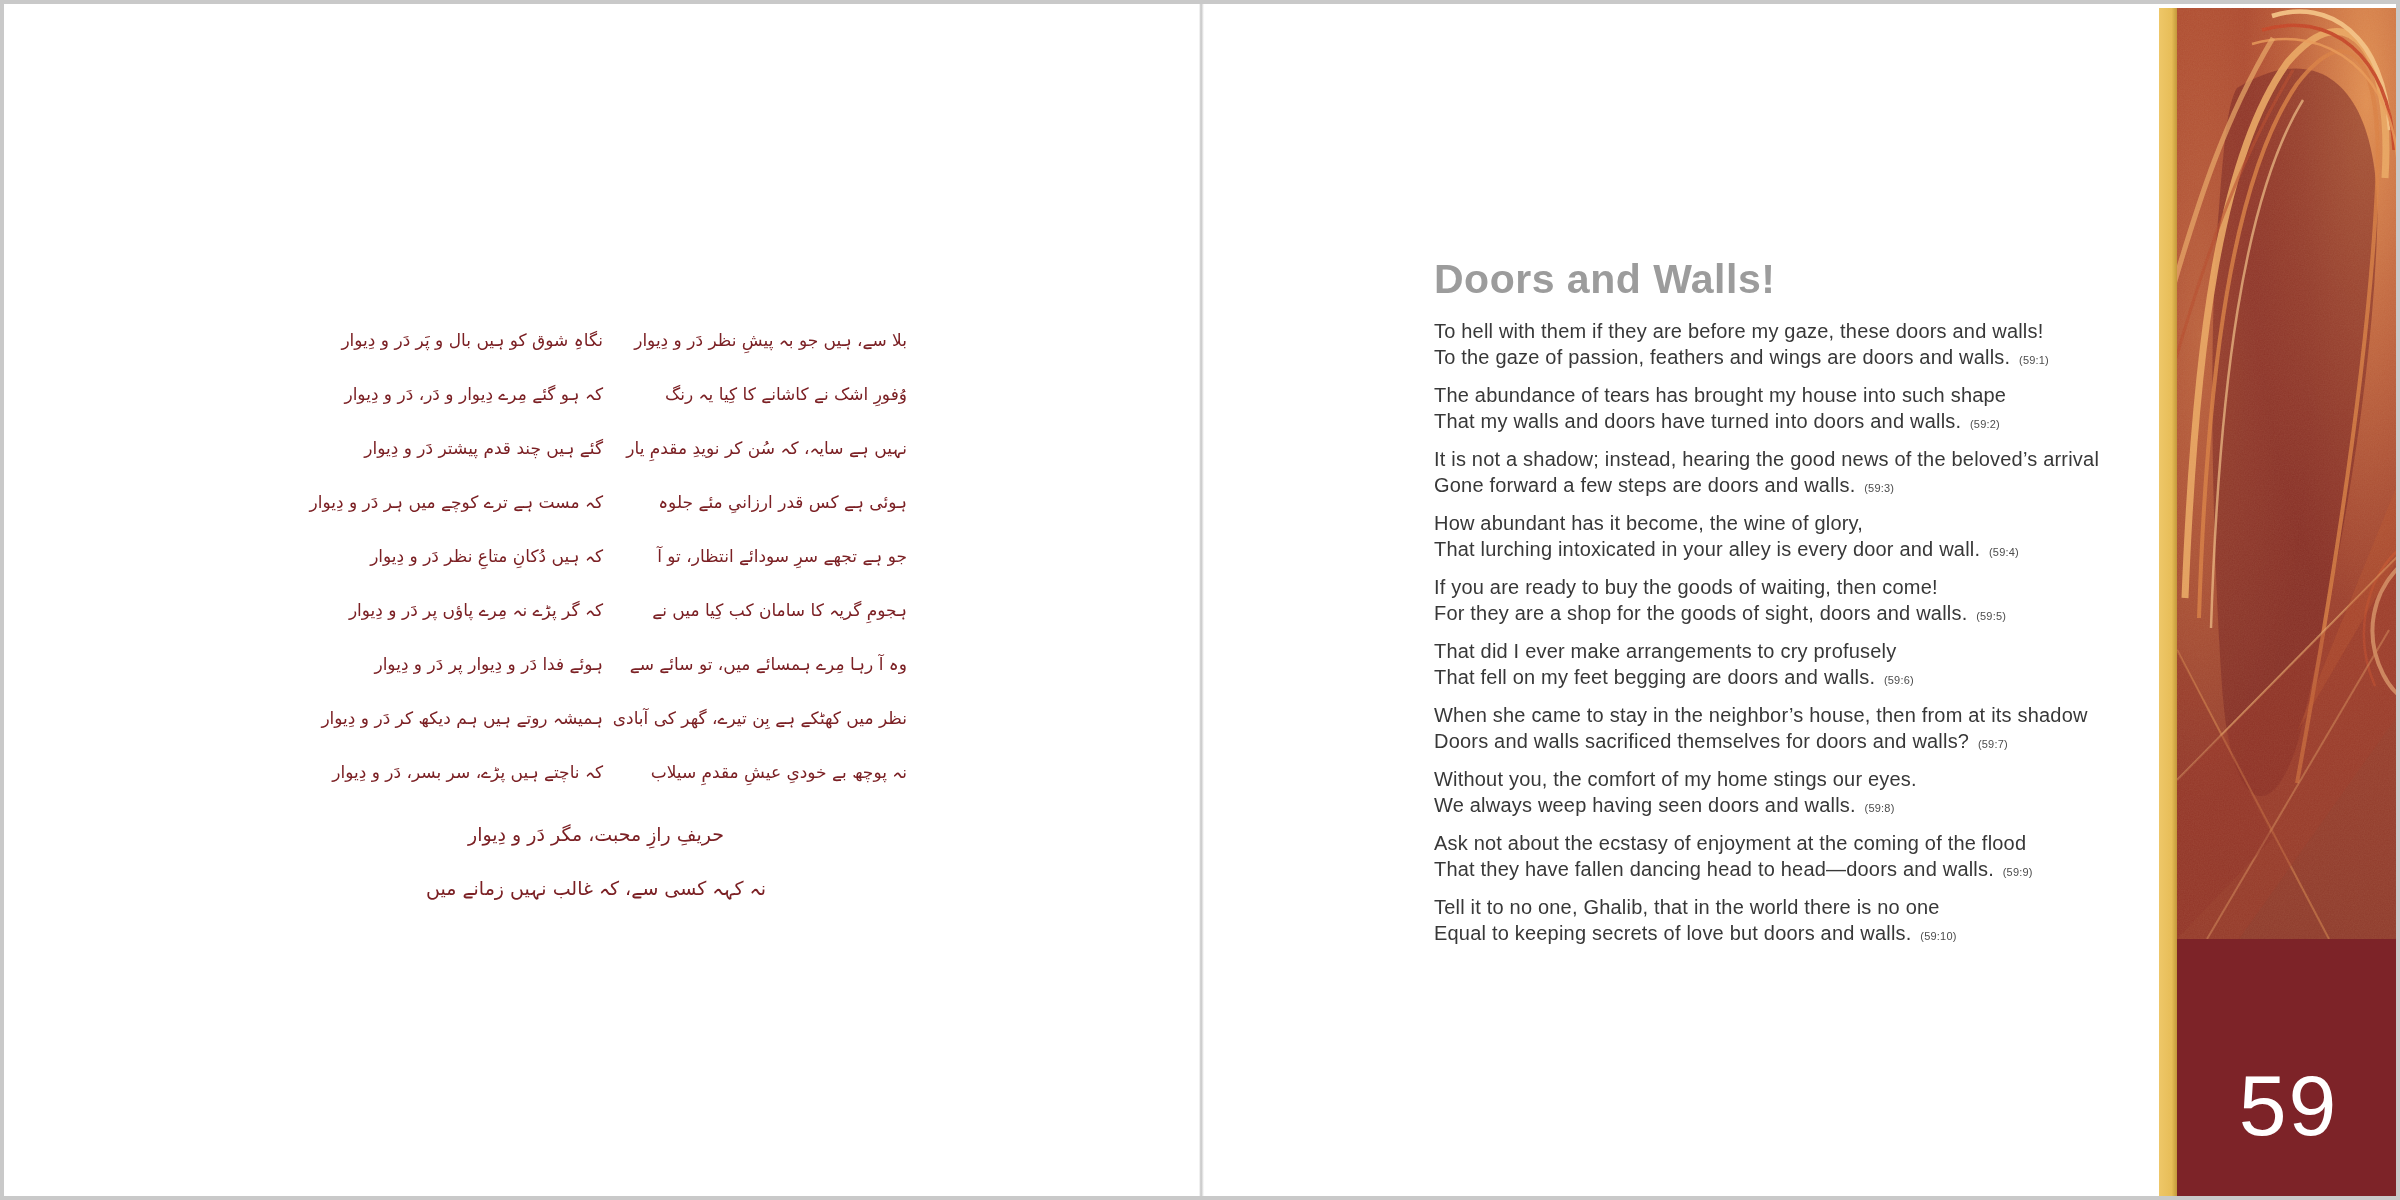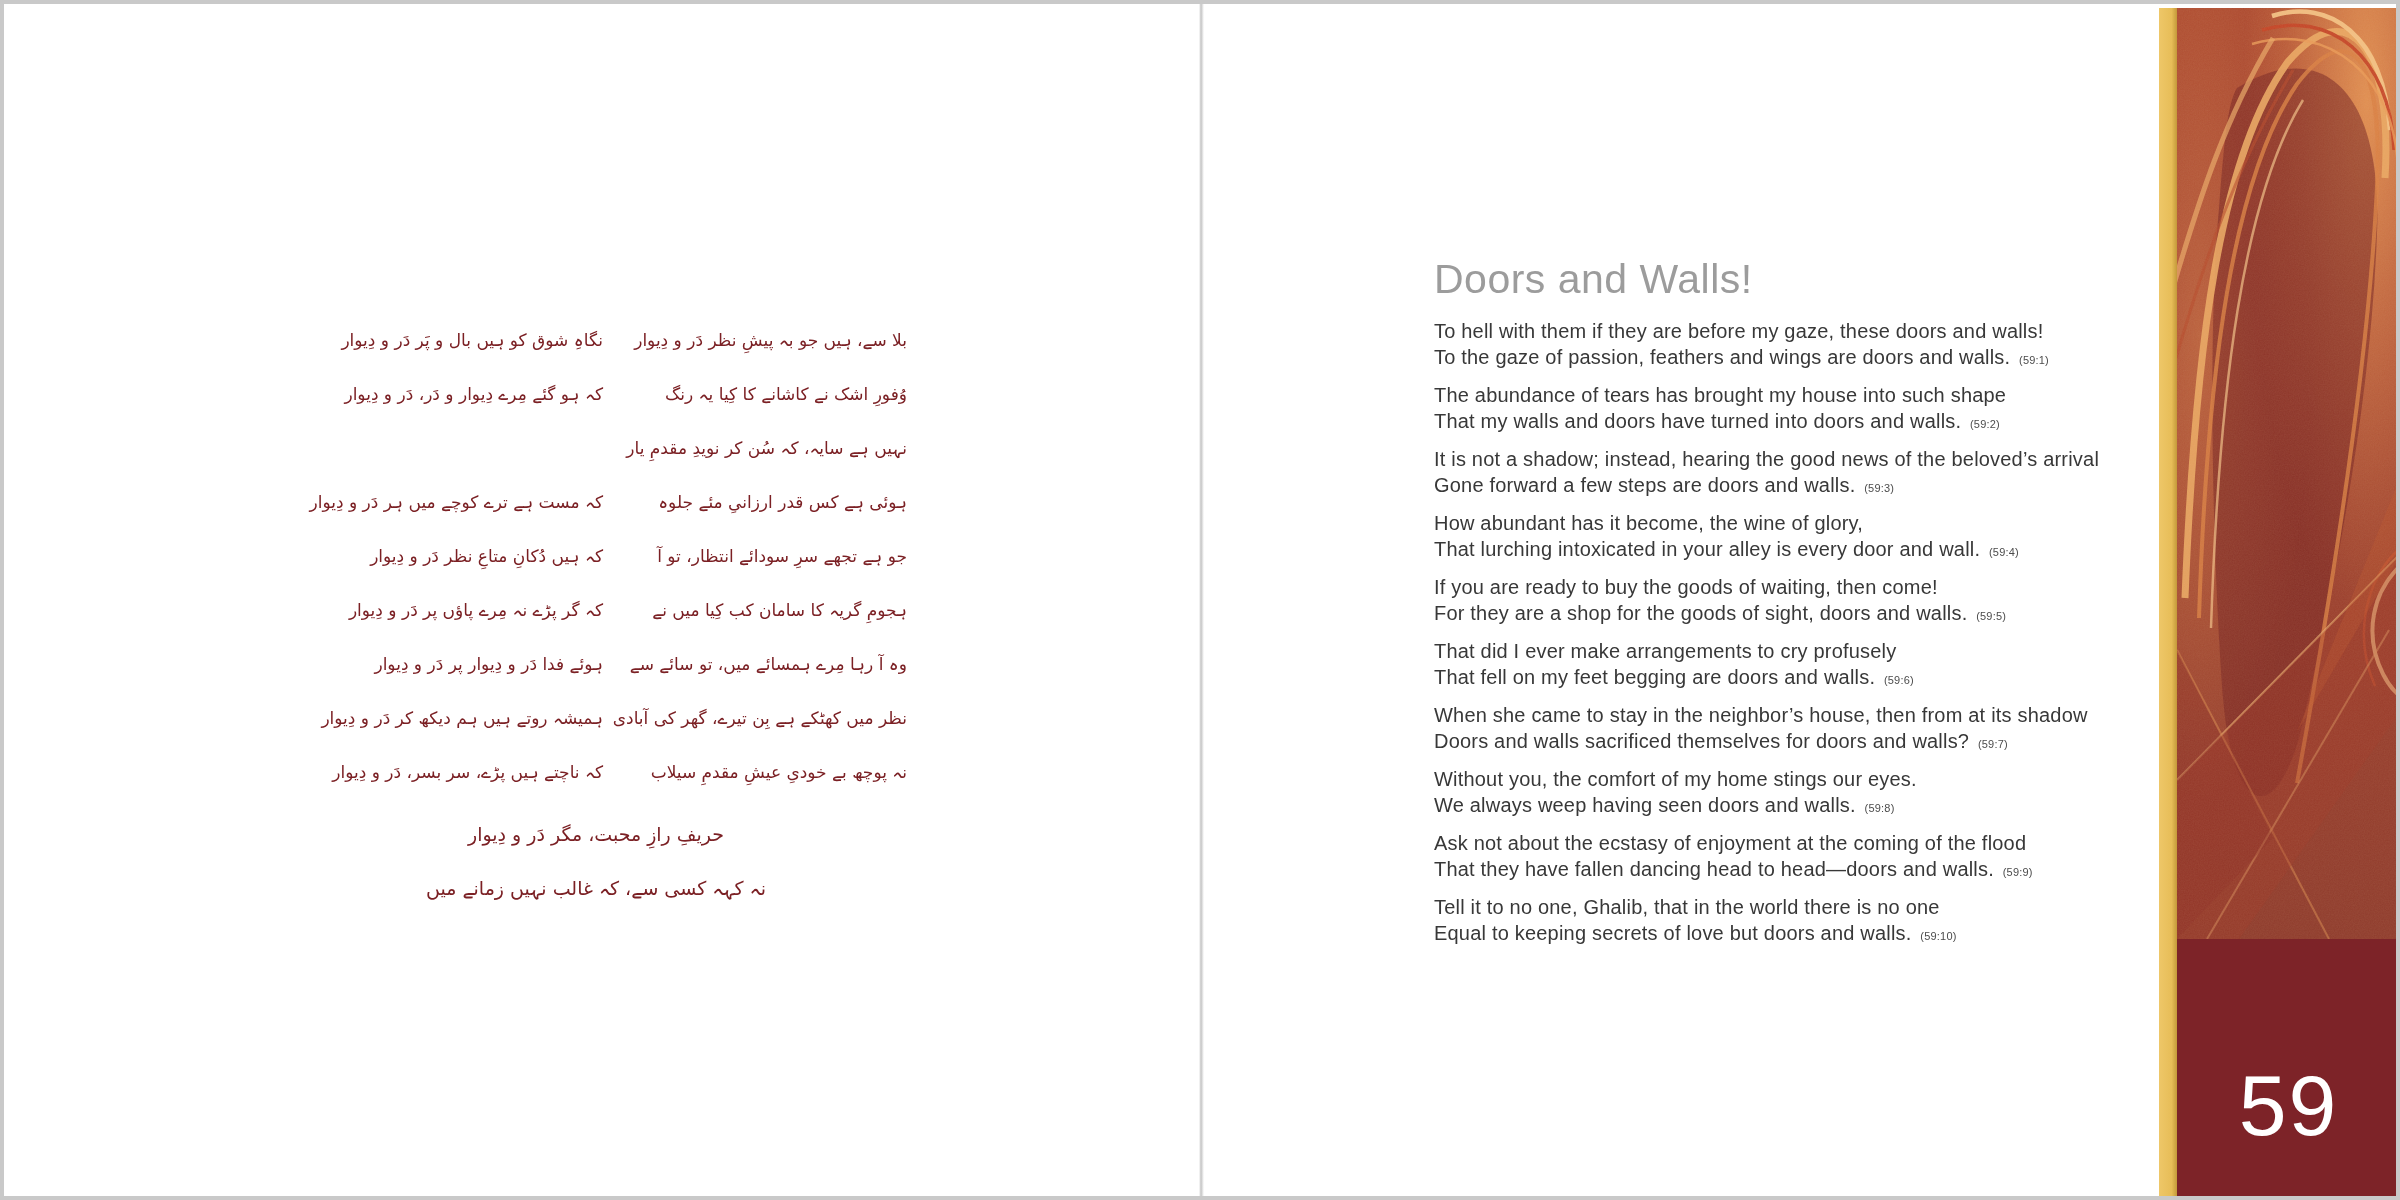--- a/index.html
+++ b/index.html
@@ -32,21 +32,21 @@
   .u-first{width:292px;text-align:right;}
   .u-second{width:318px;text-align:right;}
   .u-closing{
     margin-top:8px;text-align:center;direction:rtl;
   }
   .u-closing div{height:54px;line-height:54px;font-size:19px;white-space:nowrap;}
   
   .right-page{position:absolute;left:1200px;top:0;width:955px;height:1192px;}
   .english-block{position:absolute;left:230px;top:252px;width:710px;}
   .e-title{
-    margin:0 0 15px 0;font-size:41px;font-weight:400;line-height:1.15;
+    margin:0 0 15px 0;font-size:41px;font-weight:700;line-height:1.15;
     color:#9c9c9c;letter-spacing:0.5px;
   }
   .verse{margin:0 0 9px 0;font-size:20px;line-height:26px;color:#383838;font-weight:300;}
   .v-line{letter-spacing:0.2px;}
   .ref{font-size:11px;color:#4c4c4c;padding-left:3px;}
   
   .gold-stripe{
     position:absolute;left:2155px;top:4px;width:18px;height:1192px;
     background:linear-gradient(to right,#eec768,#e7bd58 70%,#c49939);
   }
@@ -76,20 +76,21 @@
       <div class="u-row">
         <div class="u-cell u-first">بلا سے، ہیں جو بہ پیشِ نظر دَر و دِیوار</div>
         <div class="u-cell u-second">نگاہِ شوق کو ہیں بال و پَر دَر و دِیوار</div>
       </div>
       <div class="u-row">
         <div class="u-cell u-first">وُفورِ اشک نے کاشانے کا کِیا یہ رنگ</div>
         <div class="u-cell u-second">کہ ہو گئے مِرے دِیوار و دَر، دَر و دِیوار</div>
       </div>
       <div class="u-row">
         <div class="u-cell u-first">نہیں ہے سایہ، کہ سُن کر نویدِ مقدمِ یار</div>
+        <div class="u-cell u-second">گئے ہیں چند قدم پیشتر دَر و دِیوار</div>
       </div>
       <div class="u-row">
         <div class="u-cell u-first">ہوئی ہے کس قدر ارزانیِ مئے جلوہ</div>
         <div class="u-cell u-second">کہ مست ہے ترے کوچے میں ہر دَر و دِیوار</div>
       </div>
       <div class="u-row">
         <div class="u-cell u-first">جو ہے تجھے سرِ سودائے انتظار، تو آ</div>
         <div class="u-cell u-second">کہ ہیں دُکانِ متاعِ نظر دَر و دِیوار</div>
       </div>
       <div class="u-row">

